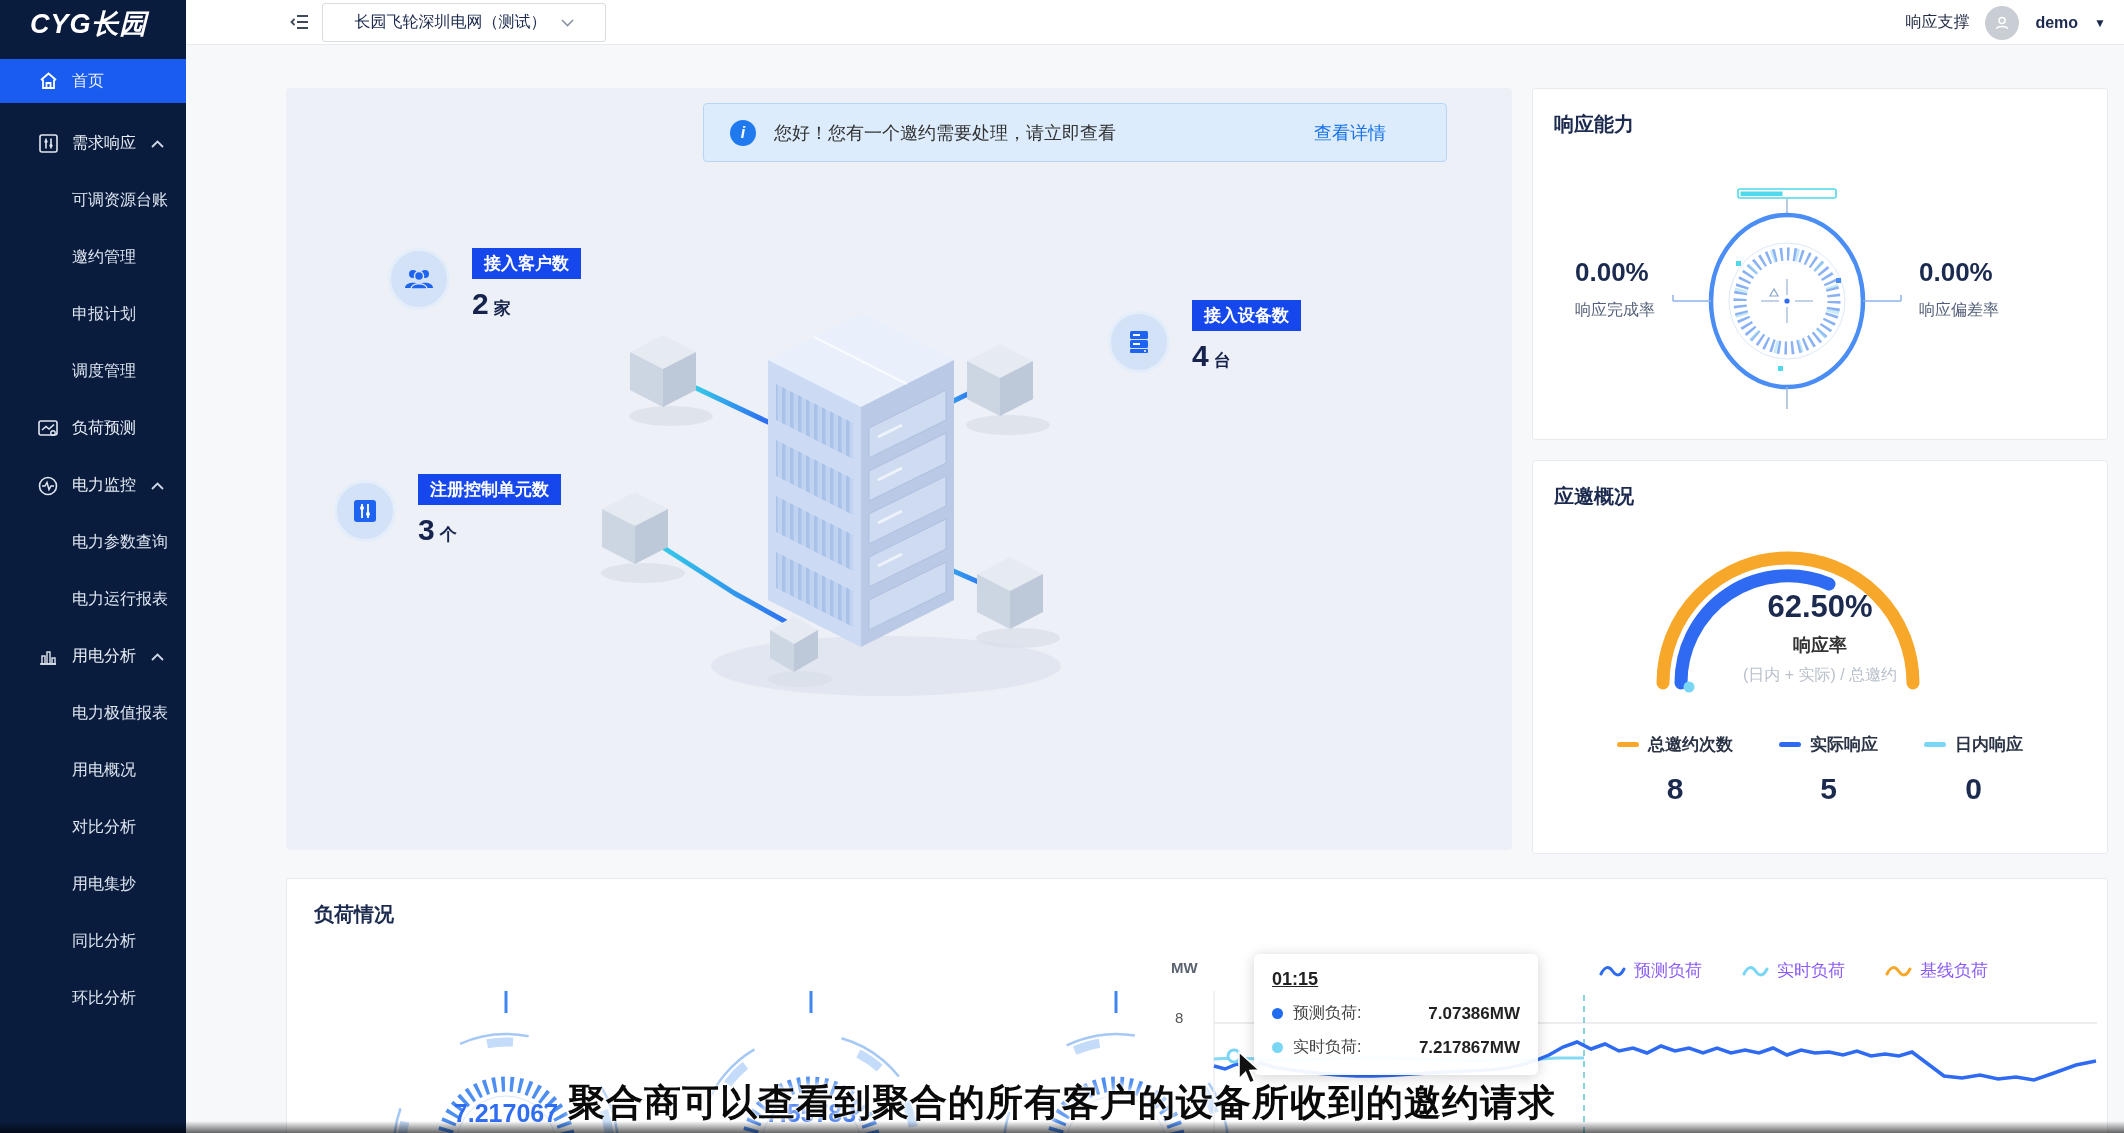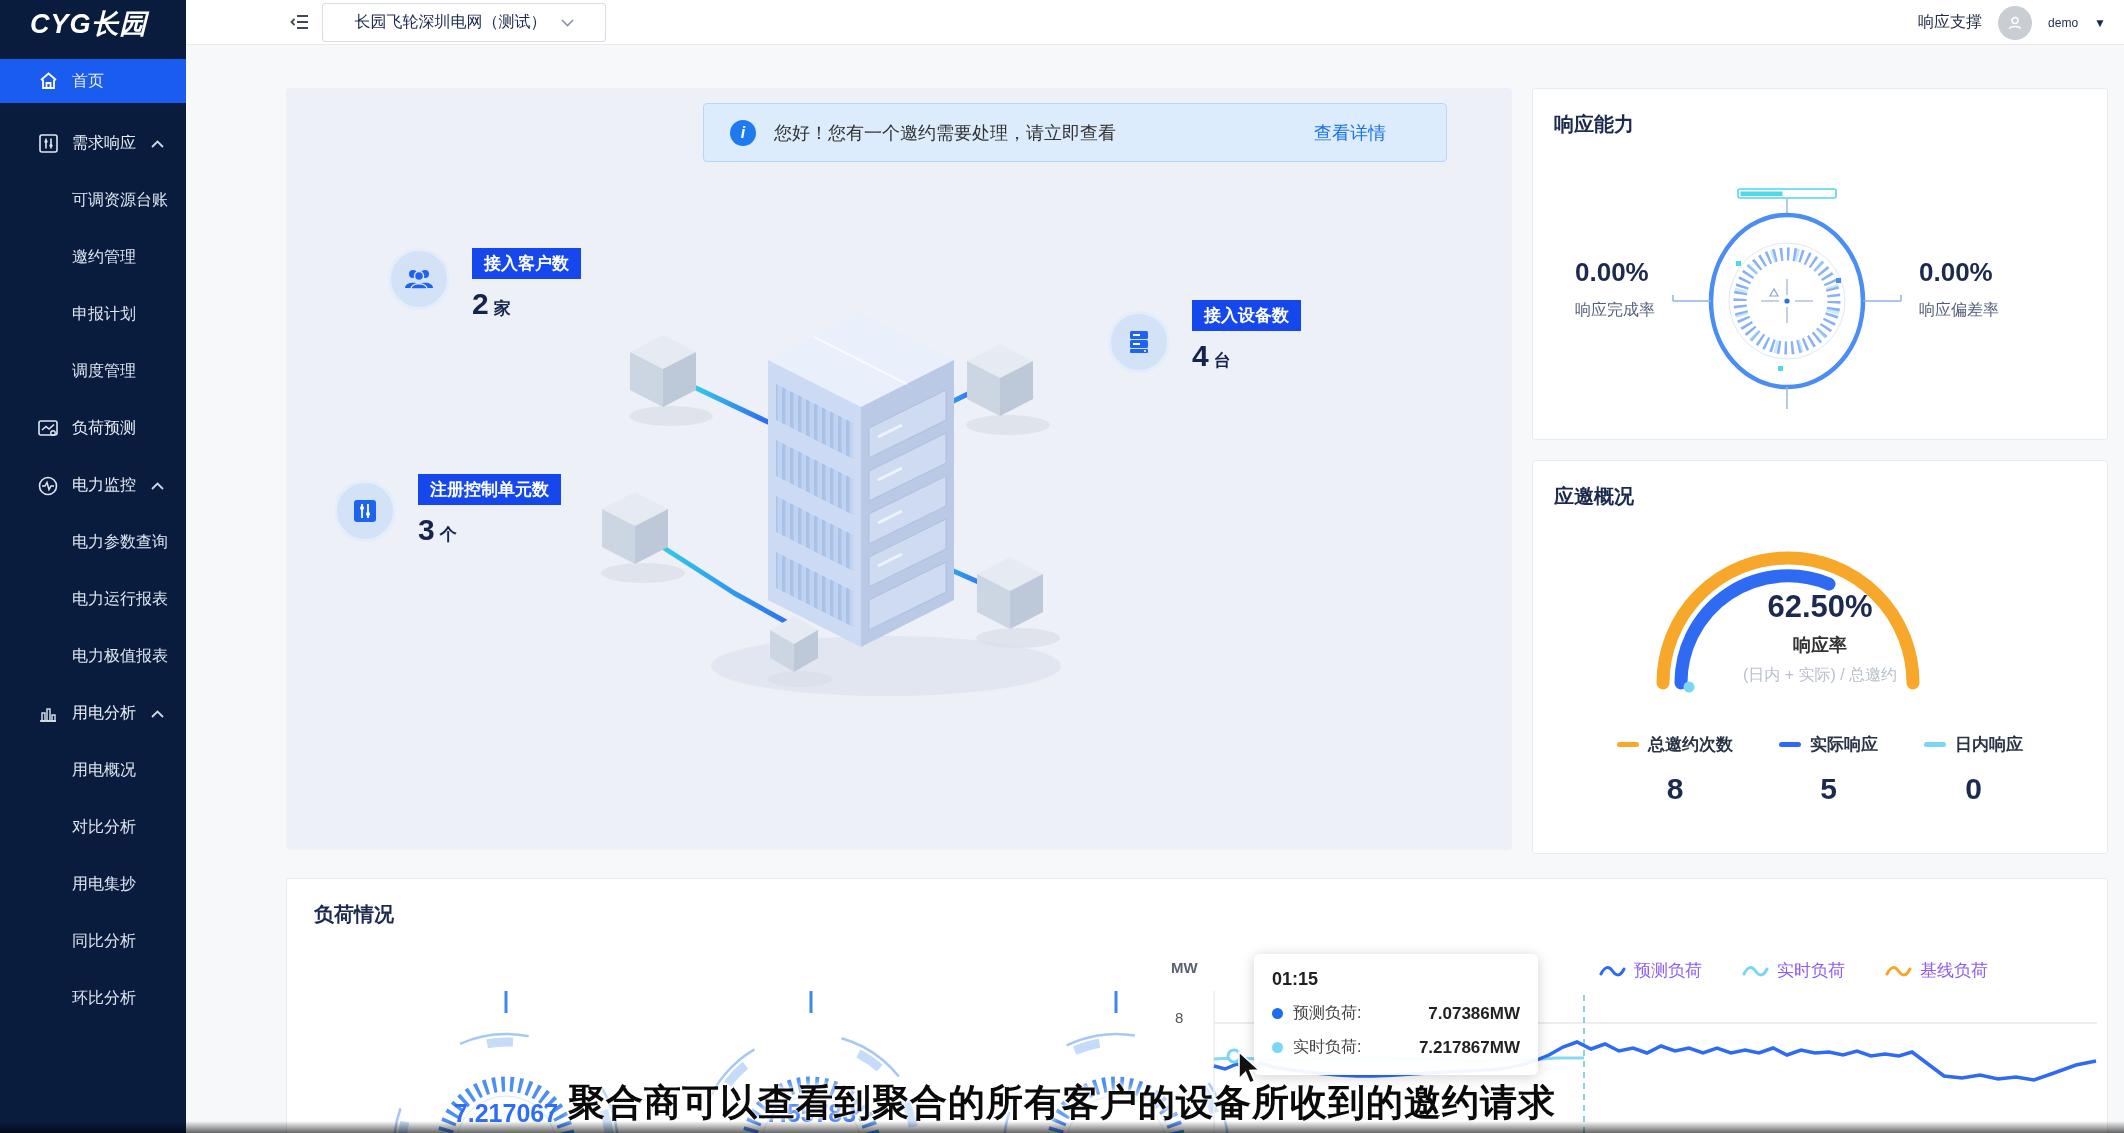--- a/index.html
+++ b/index.html
@@ -18,21 +18,21 @@
   .nav-label { margin-left:14px; white-space:nowrap; }
   .nav-chevron { margin-left:auto; margin-right:22px; display:inline-flex; }
 
   
   .topbar { position:absolute; left:186px; right:0; top:0; height:45px; background:#fff; border-bottom:1px solid #e8eaee; z-index:9; }
   .collapse-btn { position:absolute; left:103px; top:11px; width:22px; height:22px; cursor:pointer; }
   .org-select { position:absolute; left:136px; top:3px; width:284px; height:39px; border:1px solid #d9dce3; border-radius:3px; display:flex; align-items:center; justify-content:center; gap:14px; font-size:16px; color:#1b2a4e; cursor:pointer; background:#fff; }
   .topbar-right { position:absolute; right:18px; top:0; height:45px; display:flex; align-items:center; gap:16px; }
   .support-link { font-size:16px; color:#222c45; cursor:pointer; }
   .avatar { width:34px; height:34px; border-radius:50%; background:#c9cdd4; display:flex; align-items:center; justify-content:center; }
-  .username { font-size:12px; font-weight:normal; color:#1b2a4e; cursor:pointer; }
+  .username { font-size:16px; font-weight:bold; color:#1b2a4e; cursor:pointer; }
   .caret { font-size:12px; color:#1b2a4e; cursor:pointer; }
 
   
   .panel-title { font-size:20px; font-weight:bold; color:#1b2a4e; }
   .hero { position:absolute; left:286px; top:88px; width:1226px; height:762px; background:#edf0f6; border-radius:4px; overflow:hidden; }
   .rc-panel { position:absolute; left:1532px; top:88px; width:576px; height:352px; background:#fff; border:1px solid #e7eaef; border-radius:3px; }
   .inv-panel { position:absolute; left:1532px; top:460px; width:576px; height:394px; background:#fff; border:1px solid #e7eaef; border-radius:3px; }
   .load-panel { position:absolute; left:286px; top:878px; width:1822px; height:280px; background:#fff; border:1px solid #e7eaef; border-radius:3px; overflow:hidden; }
 
   
@@ -67,21 +67,21 @@
   .inv-dash { width:22px; height:5px; border-radius:3px; }
   .inv-num { margin-top:16px; font-size:30px; font-weight:bold; color:#1b2a4e; }
 
   
   .load-title { position:absolute; left:27px; top:22px; z-index:2; }
   .chart-ylabel { position:absolute; left:884px; top:80px; font-size:15px; font-weight:bold; color:#5a6372; }
   .chart-ytick { position:absolute; left:888px; top:130px; font-size:15px; color:#555; }
   .load-legend { position:absolute; left:1312px; top:80px; display:flex; gap:40px; z-index:2; }
   .legend-item { display:flex; align-items:center; gap:8px; font-size:17px; color:#8b5cf6; font-weight:normal; }
   .tooltip { position:absolute; left:967px; top:75px; width:284px; background:rgba(255,255,255,0.94); border-radius:6px; box-shadow:0 2px 14px rgba(0,0,0,0.18); padding:15px 18px 17px 18px; z-index:5; }
-  .tt-time { font-size:18px; font-weight:bold; color:#222; }
+  .tt-time { font-size:18px; font-weight:bold; color:#222;text-decoration:underline; }
   .tt-row { display:flex; align-items:center; margin-top:13px; }
   .tt-dot { width:11px; height:11px; border-radius:50%; margin-right:10px; }
   .tt-label { font-size:16px; color:#444; }
   .tt-val { margin-left:auto; font-size:17px; font-weight:bold; color:#222; }
   .cursor { position:absolute; left:950px; top:172px; z-index:6; }
 
   
   .subtitle { position:absolute; left:0; right:0; top:1078px; text-align:center; font-size:37px; font-weight:bold; color:#0a0a0a; z-index:40; letter-spacing:1px;
     text-shadow:0 0 3px #fff, 0 0 6px rgba(255,255,255,0.95), 0 0 10px rgba(255,255,255,0.8); }
   .bottom-fade { position:absolute; left:0; right:0; bottom:0; height:12px; background:linear-gradient(to bottom, rgba(0,0,0,0), rgba(0,0,0,0.6)); z-index:50; }
@@ -154,39 +154,39 @@
               <path d="M1 7 L6.5 1.5 L12 7" fill="none" stroke="#cfd8e6" stroke-width="1.8"></path>
             </svg>
         </span>
       </div>
       <div class="nav-item sub">
           <span class="nav-label" style="margin-left:0">电力参数查询</span>
         </div>
       <div class="nav-item sub">
           <span class="nav-label" style="margin-left:0">电力运行报表</span>
         </div>
-      <div class="nav-item sub">
-          <span class="nav-label" style="margin-left:0">电力极值报表</span>
-        </div>
       <div class="nav-item">
         <span class="nav-ico">
           <svg width="20" height="18" viewBox="0 0 20 18">
               <path d="M2 16 H18" stroke="#dfe6f0" stroke-width="1.6"></path>
               <rect x="4" y="8" width="3" height="8" fill="none" stroke="#dfe6f0" stroke-width="1.4"></rect>
               <rect x="9" y="4" width="3" height="12" fill="none" stroke="#dfe6f0" stroke-width="1.4"></rect>
               <rect x="14" y="10" width="3" height="6" fill="none" stroke="#dfe6f0" stroke-width="1.4"></rect>
             </svg>
         </span>
         <span class="nav-label">用电分析</span>
         <span class="nav-chevron">
           <svg width="13" height="8" viewBox="0 0 13 8">
               <path d="M1 7 L6.5 1.5 L12 7" fill="none" stroke="#cfd8e6" stroke-width="1.8"></path>
             </svg>
         </span>
       </div>
+      <div class="nav-item sub">
+          <span class="nav-label" style="margin-left:0">电力极值报表</span>
+        </div>
       <div class="nav-item sub">
           <span class="nav-label" style="margin-left:0">用电概况</span>
         </div>
       <div class="nav-item sub">
           <span class="nav-label" style="margin-left:0">对比分析</span>
         </div>
       <div class="nav-item sub">
           <span class="nav-label" style="margin-left:0">用电集抄</span>
         </div>
       <div class="nav-item sub">

